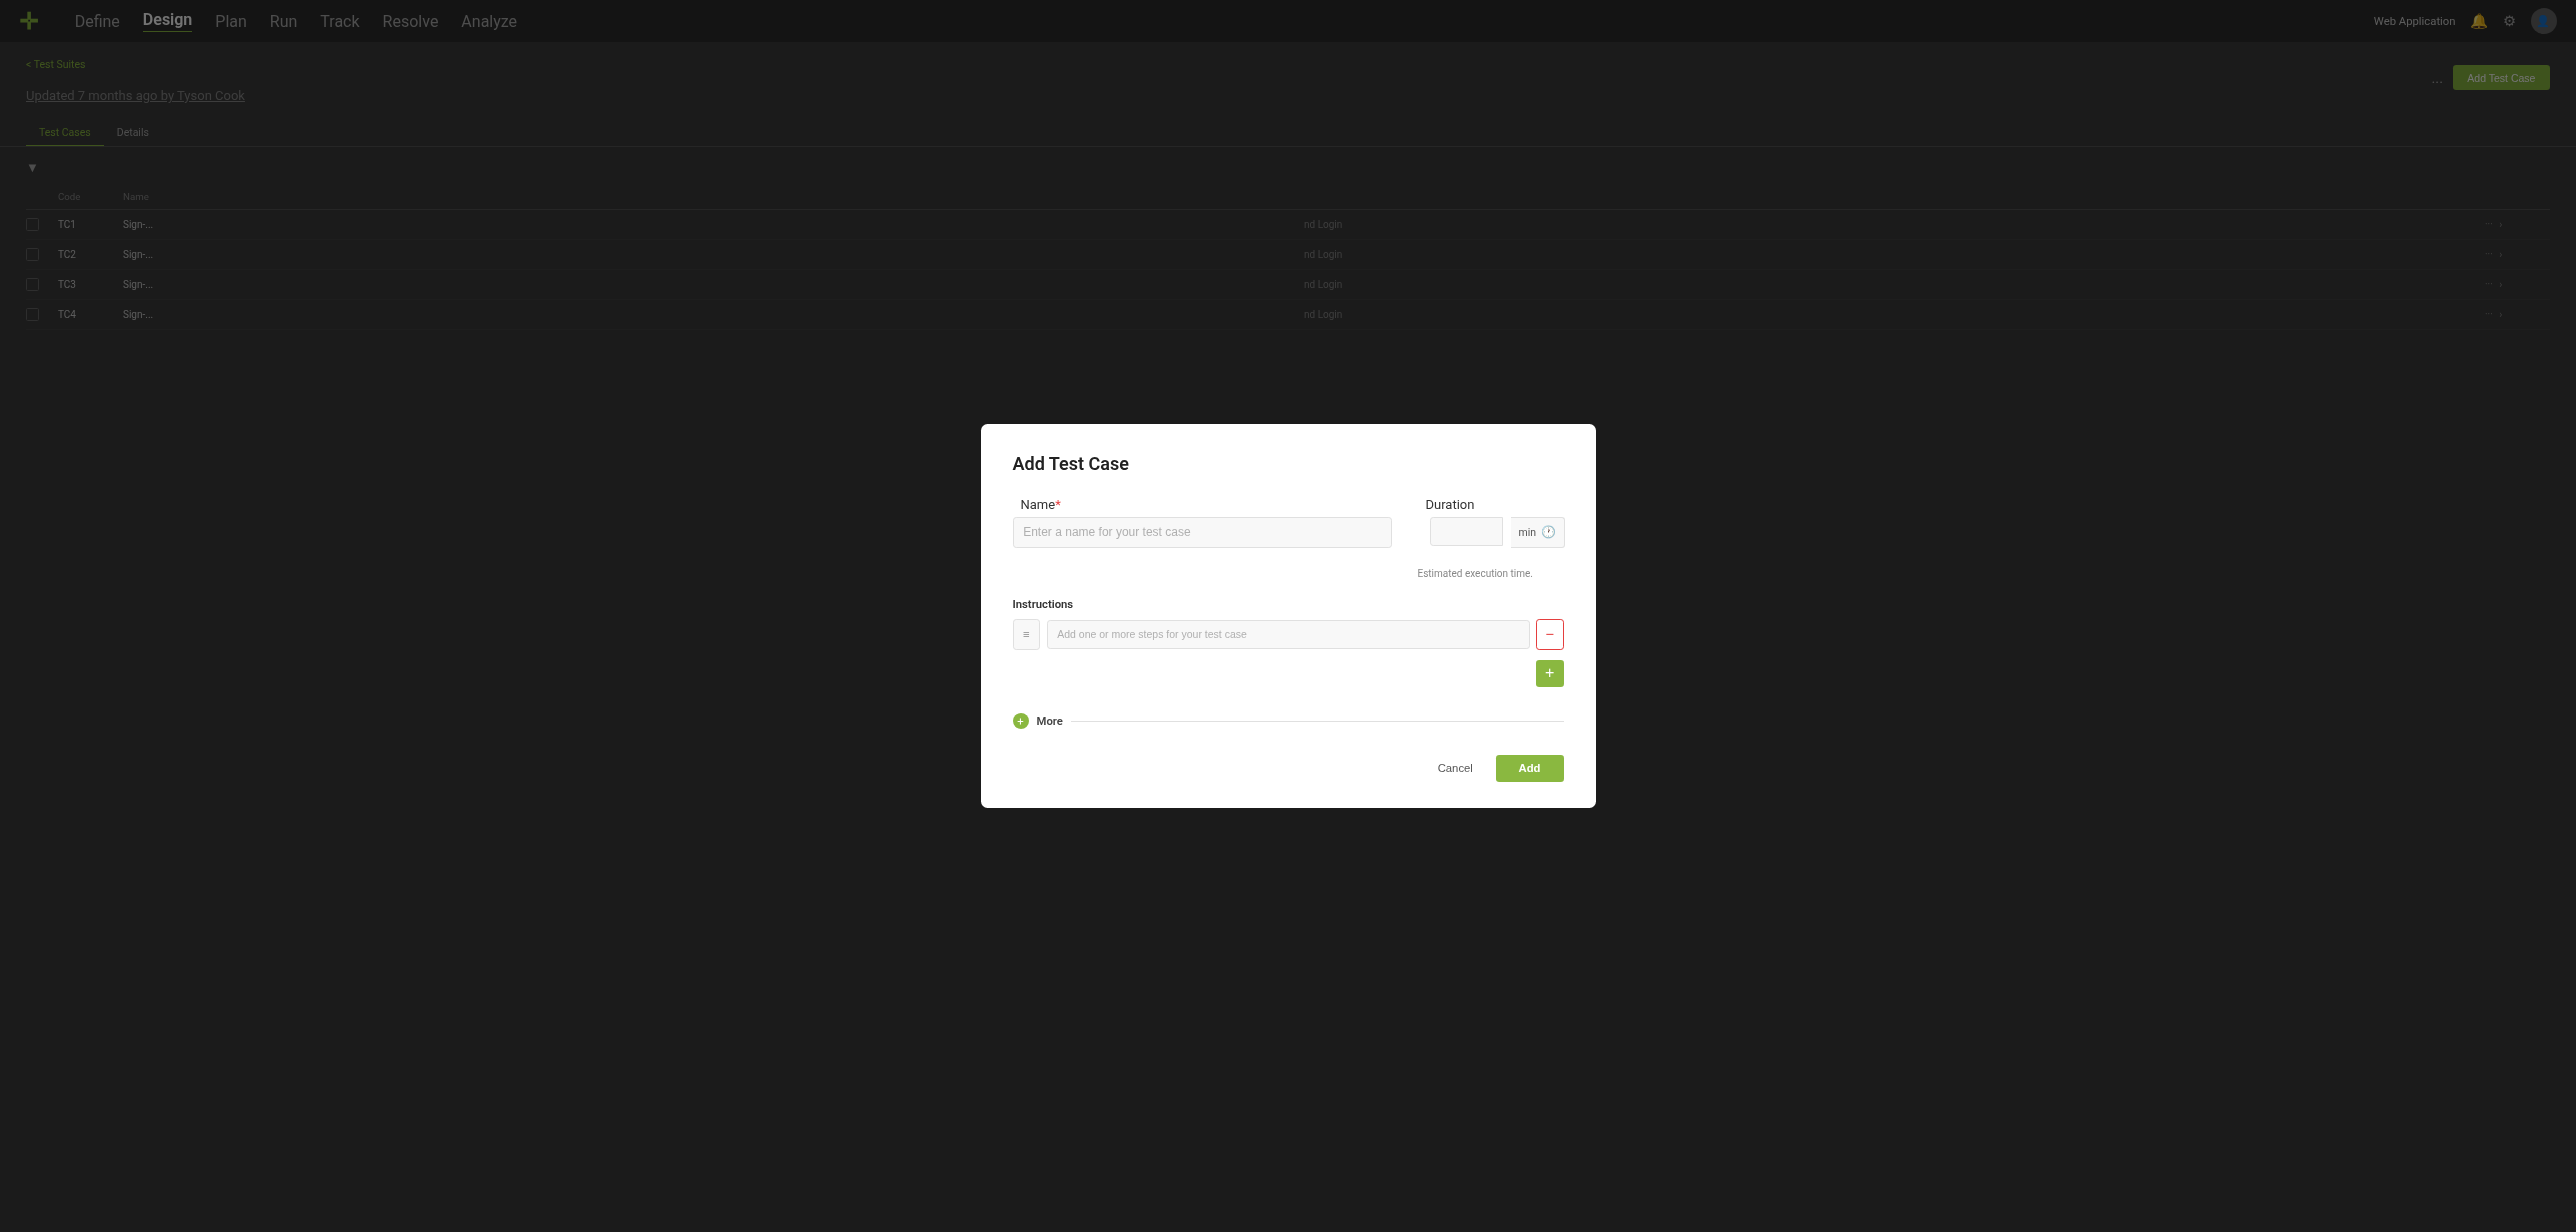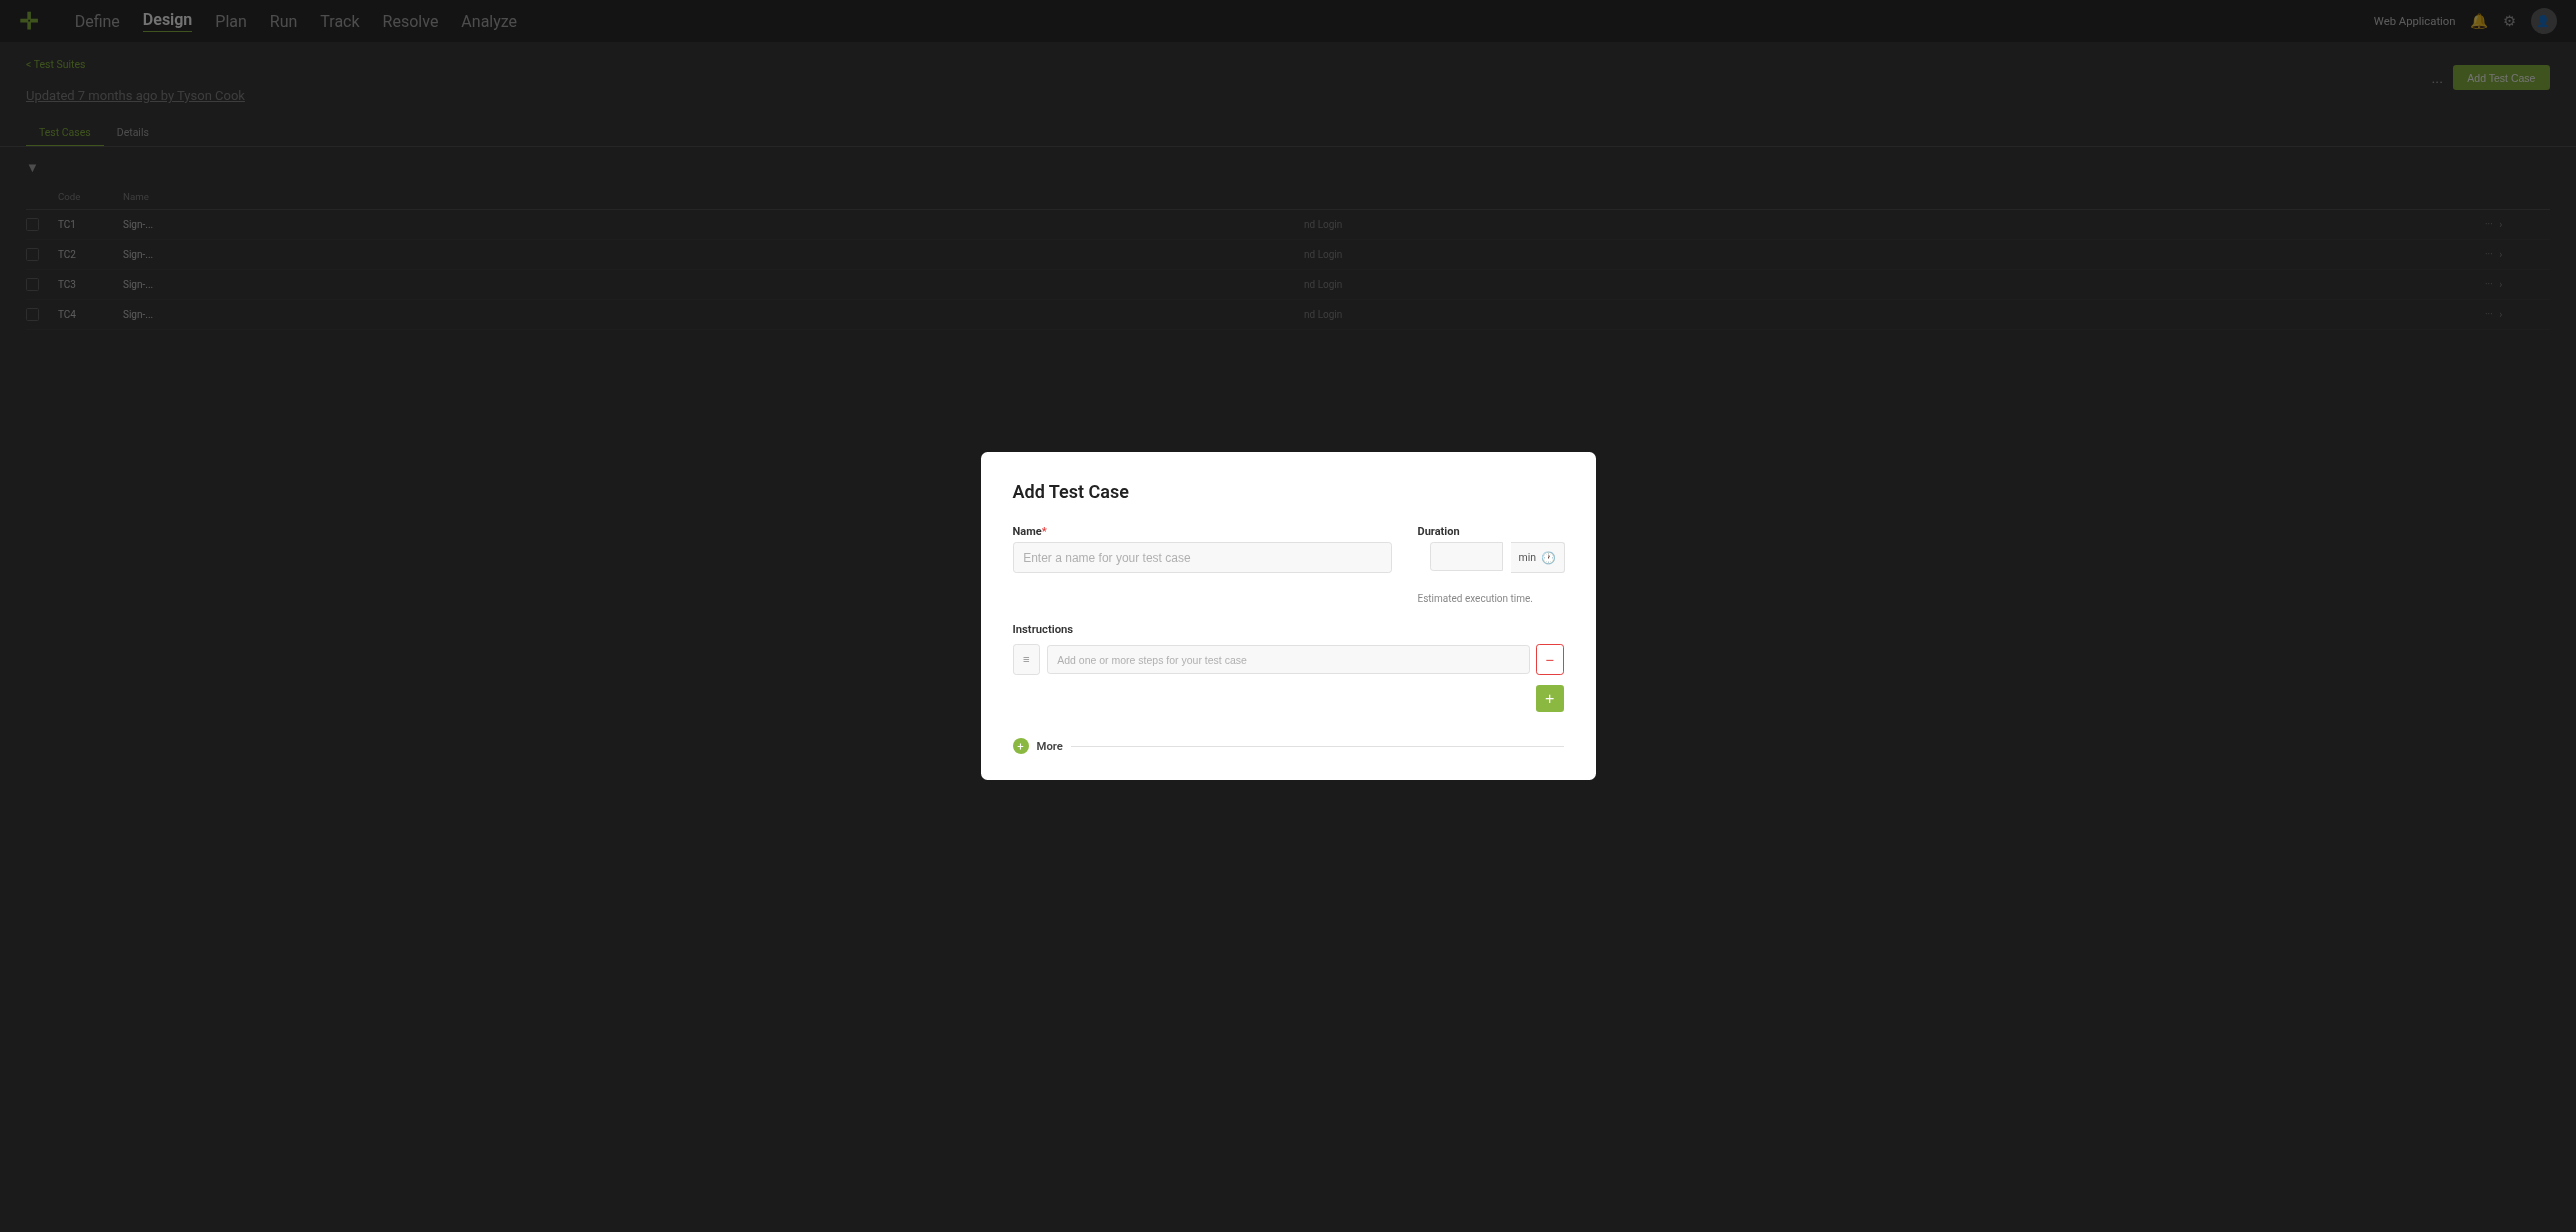--- a/index.html
+++ b/index.html
@@ -199,23 +199,24 @@
 
     .form-group {
       display: flex;
       flex-direction: column;
       gap: 4.9px;
     }
     .form-group.name-group { flex: 1; }
     .form-group.duration-group { width: 146px; }
 
     .form-label {
-      font-size: 11px;
-      font-weight: 700;
+      font-size: 13px;
+      font-weight: 400;
       color: #333;
+      margin-left: 8px;
     }
     .required { color: #e53e3e; }
 
     .form-input {
       border: 0.8px solid #e0e0e0;
       border-radius: 3.2px;
       padding: 7.3px 9.7px;
       font-size: 12px;
       color: #333;
       background: #f8f8f8;
@@ -524,16 +525,20 @@
         <button class="add-step-btn">+</button>
       </div>
     </div>
 
     <div class="more-section">
       <div class="more-icon">+</div>
       <span class="more-label">More</span>
       <div class="more-divider"></div>
     </div>
 
+    <div class="modal-footer">
+      <button class="btn-cancel">Cancel</button>
+      <button class="btn-add">Add</button>
+    </div>
 
   </div>
 </div>
 
 
 </body></html>

